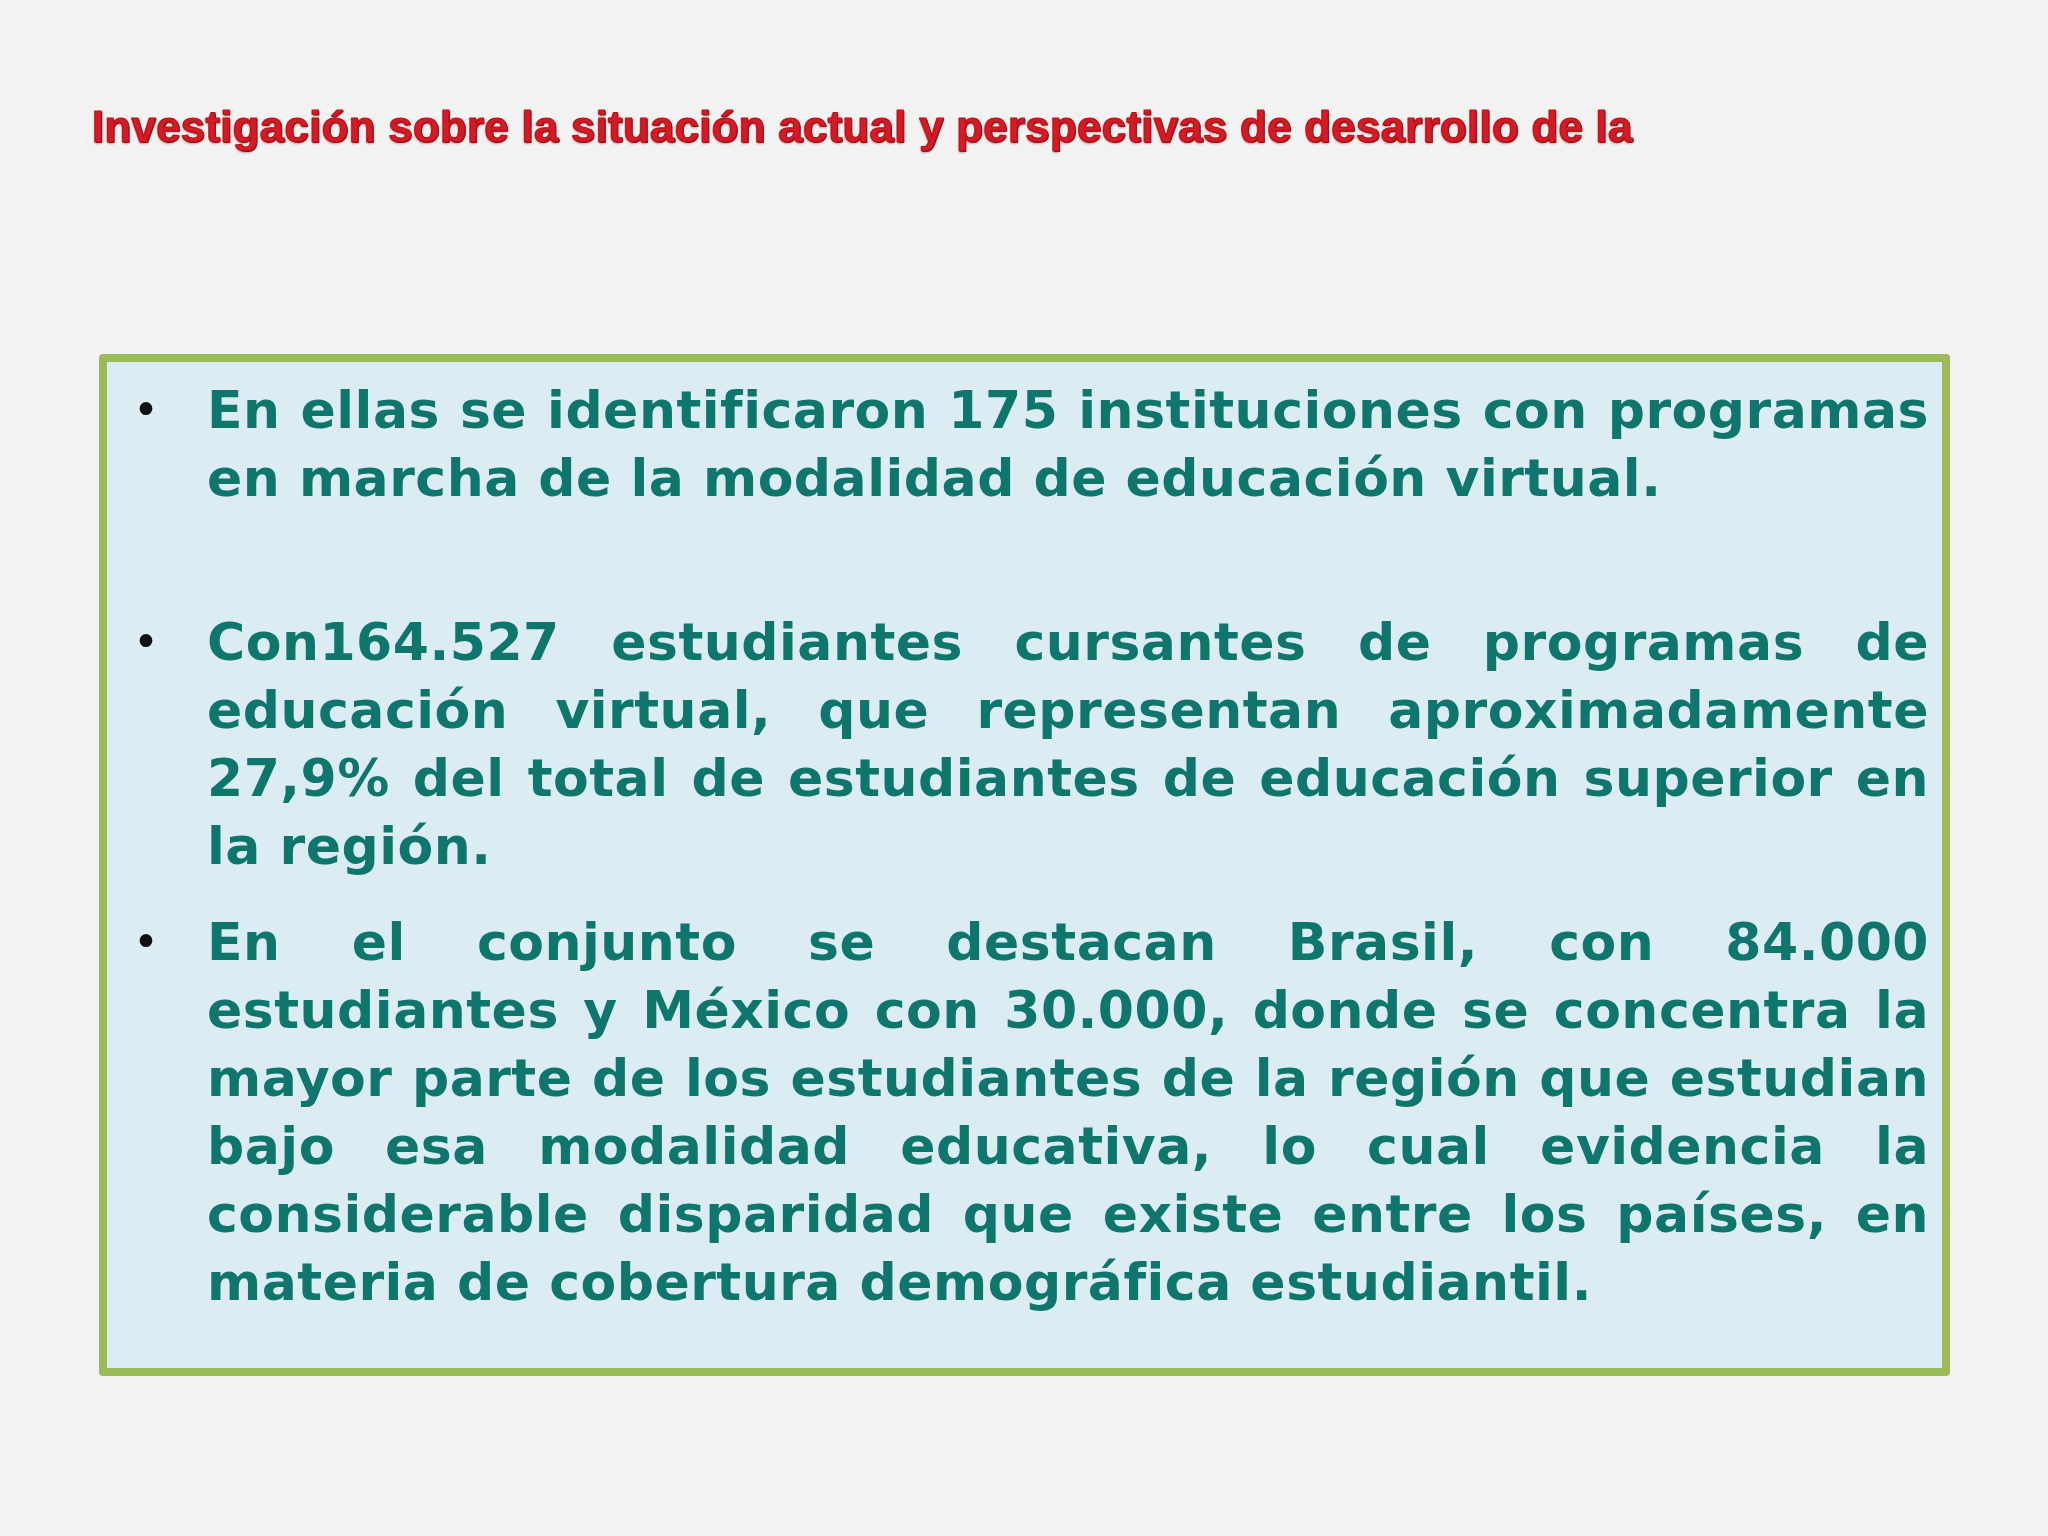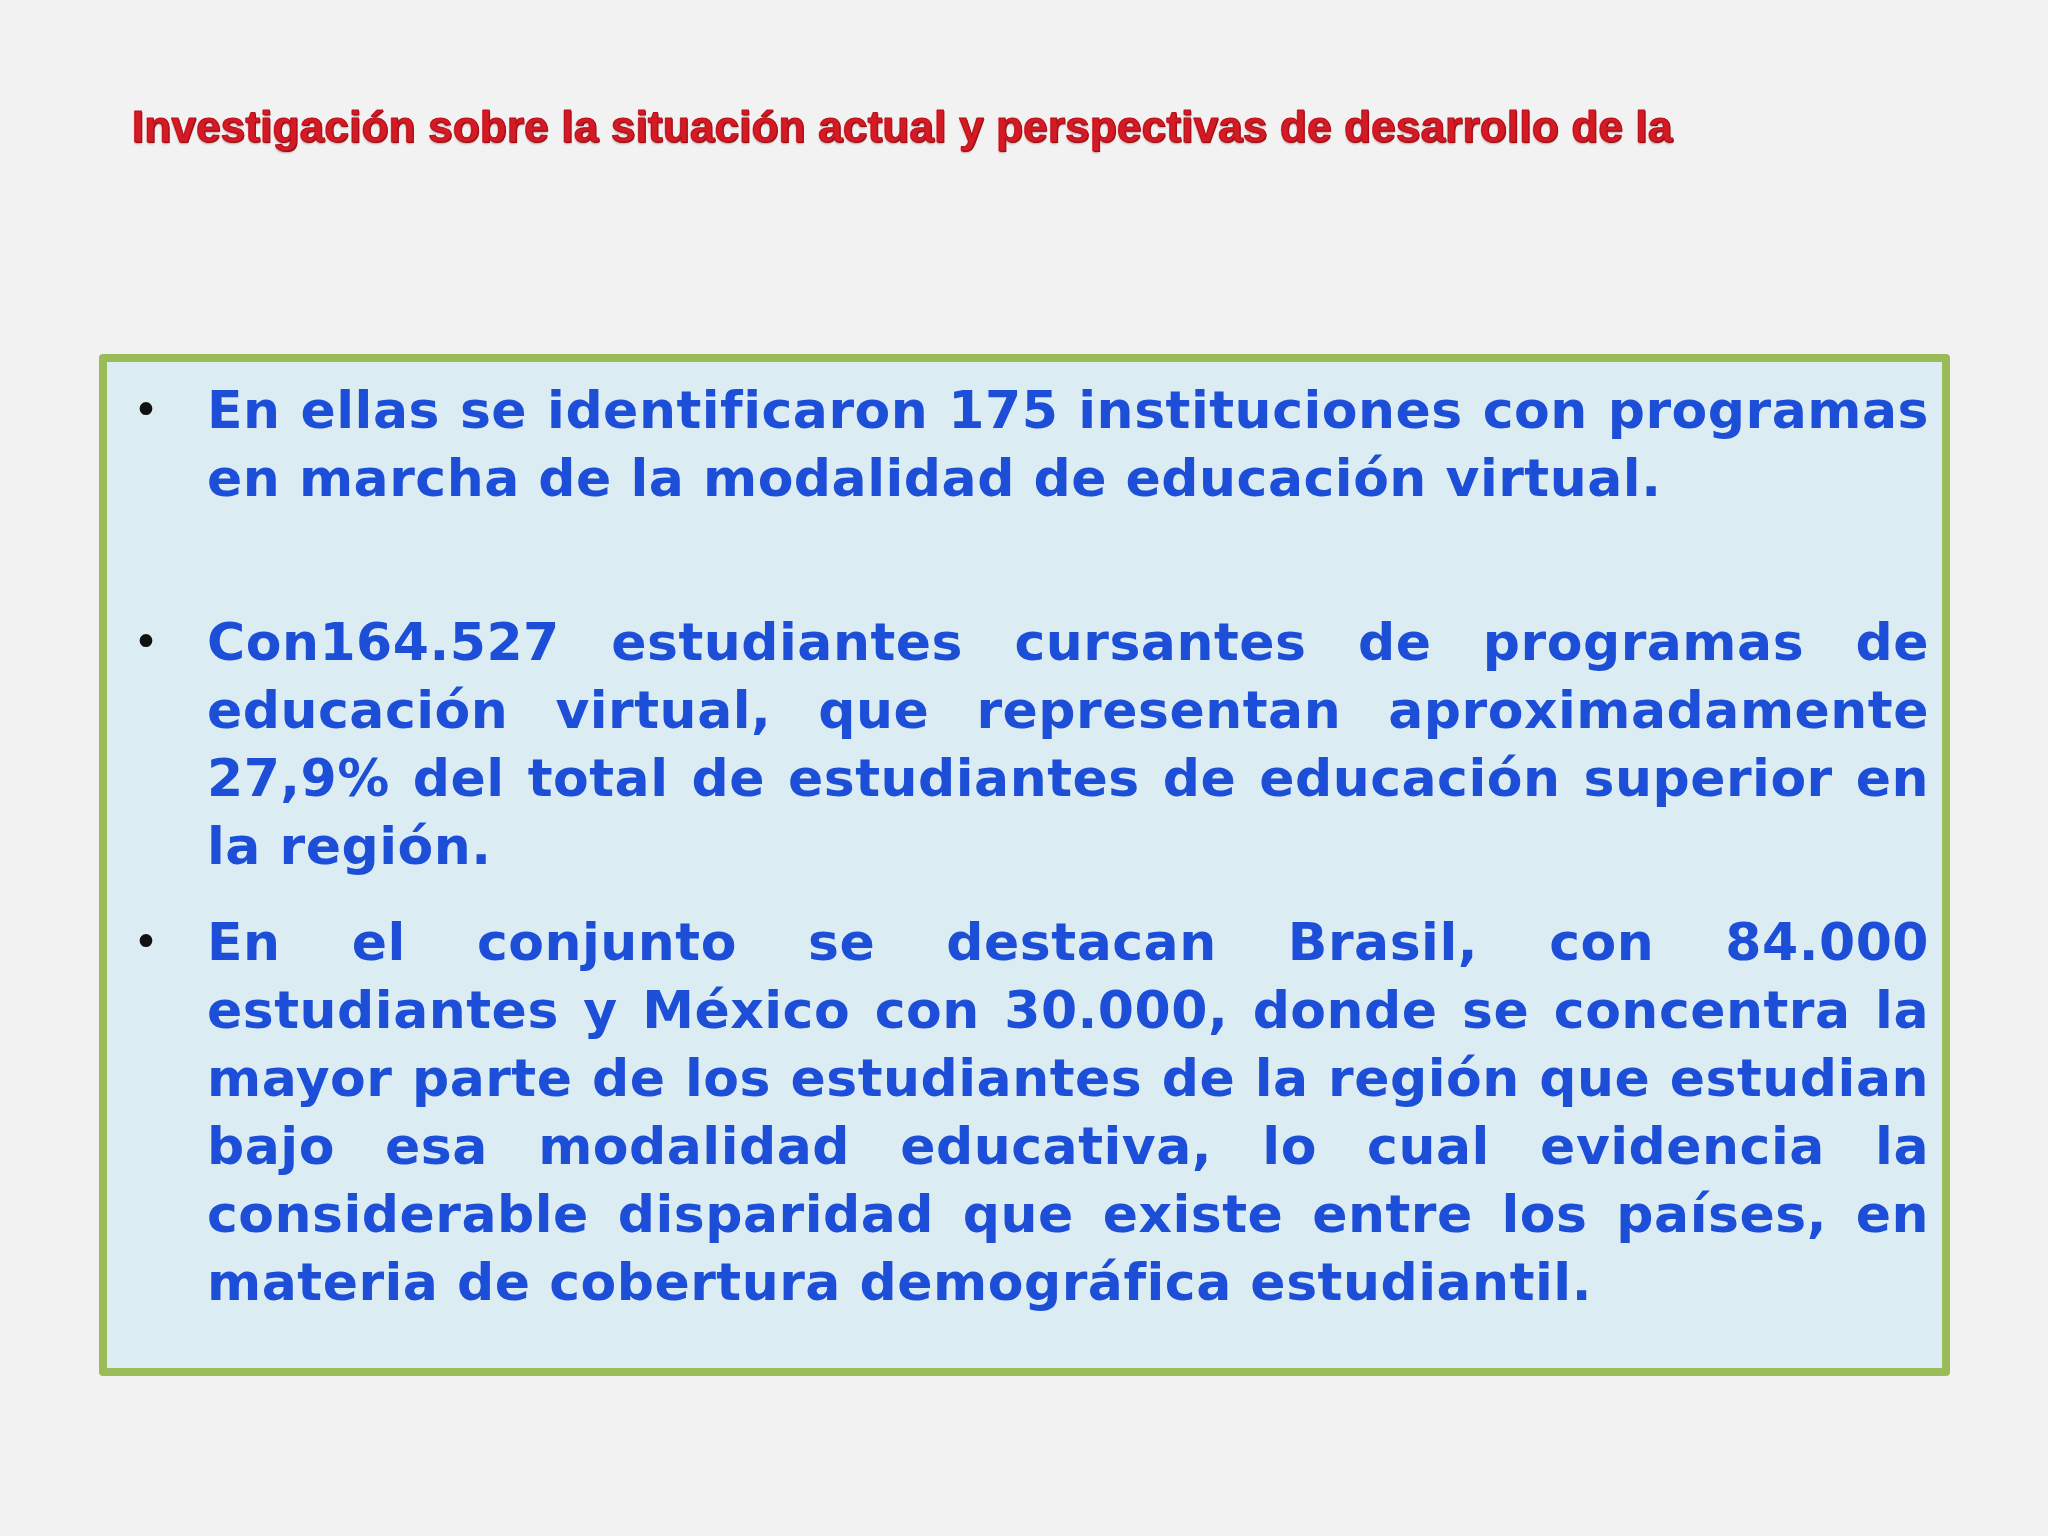--- a/index.html
+++ b/index.html
@@ -7,37 +7,36 @@
     width: 2048px; height: 1536px; background: #f2f2f2;
     position: relative; overflow: hidden;
     font-family: "DejaVu Sans", sans-serif;
   }
   .title {
     position: absolute; left: 92px; top: 100px; width: 1900px;
     color: #d41a24;
     font-family: "Liberation Sans", sans-serif; font-weight: 900;
     font-size: 44px; line-height: 54px; letter-spacing: 0.2px;
     text-shadow: 1px 1px 0 #8a0d14, -1px 0 0 #f06a70, 0 2px 2px rgba(90,0,0,0.35);
-    margin-left: 40px;
     -webkit-text-stroke: 1px #b5111a;
   }
   .title div { white-space: nowrap; }
   .box {
     position: absolute; left: 99px; top: 354px; width: 1835px; height: 1006px;
     background: #dbecf2; border: 8px solid #9bbb59; border-radius: 4px;
   }
   .bullets { list-style: none; margin: 0; padding: 0; position: absolute; left: 0; top: 0; width: 100%; }
   .bullet { position: absolute; left: 0; width: 100%; }
   .dot {
     position: absolute; left: 26px; font-size: 44px; line-height: 68px; color: #111;
   }
   .text {
     position: absolute; left: 100px; width: 1722px;
     font-family: "DejaVu Sans", sans-serif; font-weight: bold;
-    font-size: 52px; line-height: 68px; color: #1d4ed8;
+    font-size: 52px; line-height: 68px; color: #0f766e;
     text-align: justify; letter-spacing: 0.5px;
   }
   .b1 { top: 14px; }
   .b2 { top: 246px; }
   .b3 { top: 546px; }
 </style>
 </head>
 <body>
 
 <div class="title">

